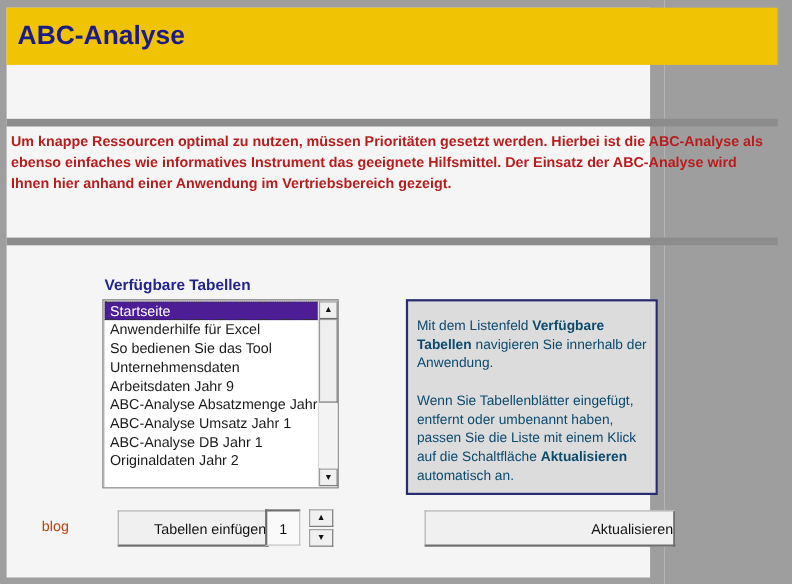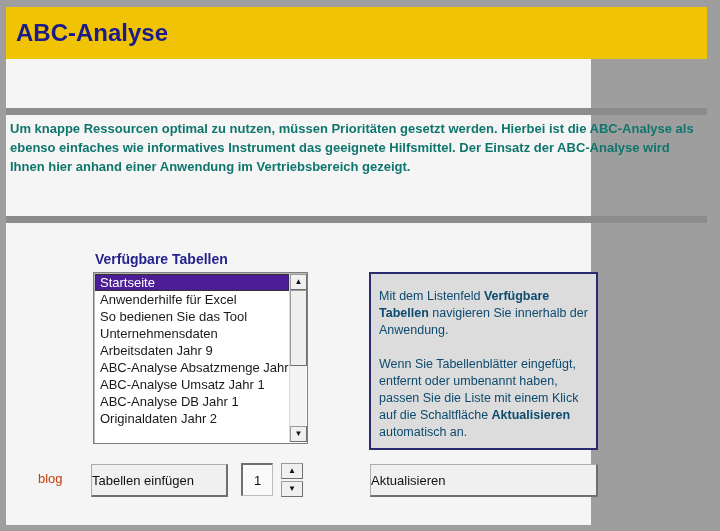--- a/index.html
+++ b/index.html
@@ -23,21 +23,21 @@
   .title {
     padding-left:10px; font-size:24px; font-weight:bold;
     color:#1b1b8a; letter-spacing:0px;
   }
   .band { position:absolute; left:0; width:701px; height:7px; background:#8c8c8c; }
   .band1 { top:101px; }
   .band2 { top:209px; }
 
   .intro {
     position:absolute; left:4px; top:112px; width:690px;
-    font-size:13px; font-weight:bold; color:#0f766e; line-height:19px;
+    font-size:13px; font-weight:bold; color:#b91c1c; line-height:19px;
   }
 
   .list-label {
     position:absolute; left:89px; top:244px;
     font-size:14px; font-weight:bold; color:#23238e;
   }
 
   .listbox {
     position:absolute; left:87px; top:265px; width:215px; height:172px;
     background:#ffffff; border:1px solid #7f7f7f;
@@ -78,21 +78,21 @@
     font-size:12.5px; color:#0c4a6e; line-height:17px;
   }
   .infobox p + p { margin-top:17px; }
   .infobox b { font-weight:bold; }
 
   .btn {
     position:absolute; height:33px; background:#f0f0f0;
     border-top:1px solid #adadad; border-left:1px solid #adadad;
     border-right:2px solid #6f6f6f; border-bottom:2px solid #6f6f6f;
     font-family:"Liberation Sans", sans-serif;
-    font-size:13px; color:#111; text-align:left; cursor:pointer;
+    font-size:13px; color:#111; text-align:right; cursor:pointer;margin-left:16px;
   }
   .btn-insert { left:85px; top:457px; width:137px; }
   .btn-refresh { left:364px; top:457px; width:228px; }
 
   .spinbox {
     position:absolute; left:235px; top:456px; width:32px; height:33px;
     background:#fafafa;
     border-top:2px solid #6f6f6f; border-left:2px solid #6f6f6f;
     border-right:1px solid #bdbdbd; border-bottom:1px solid #bdbdbd;
     display:flex; align-items:center; justify-content:center;

